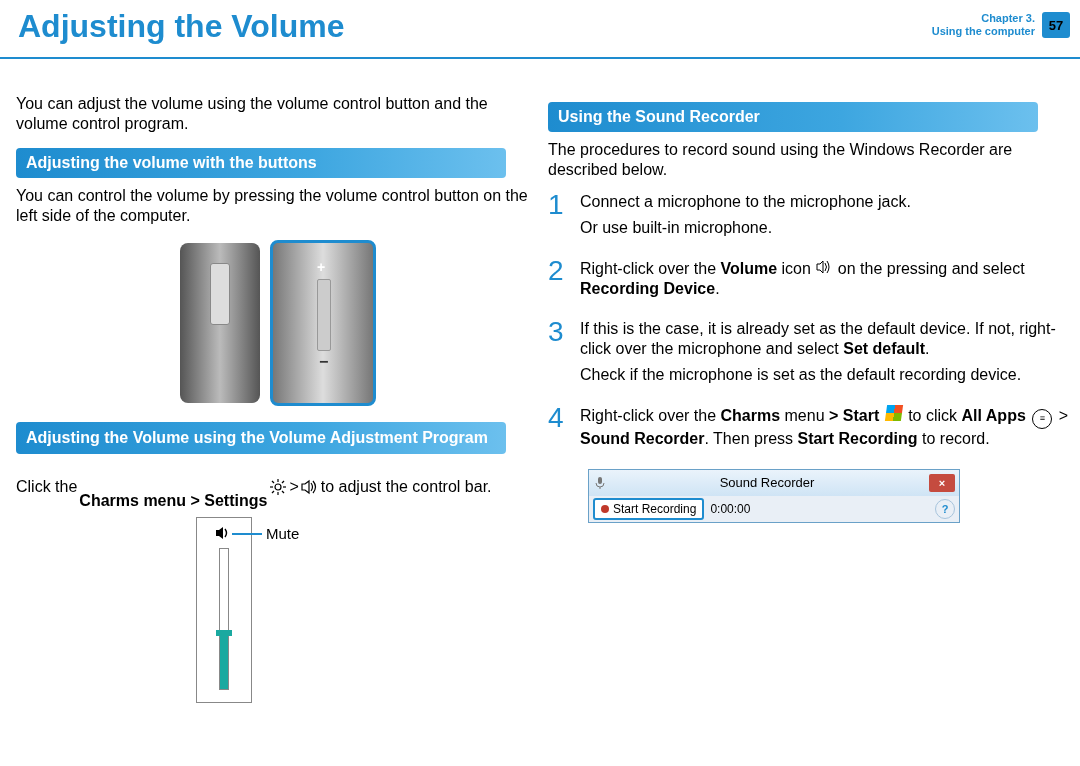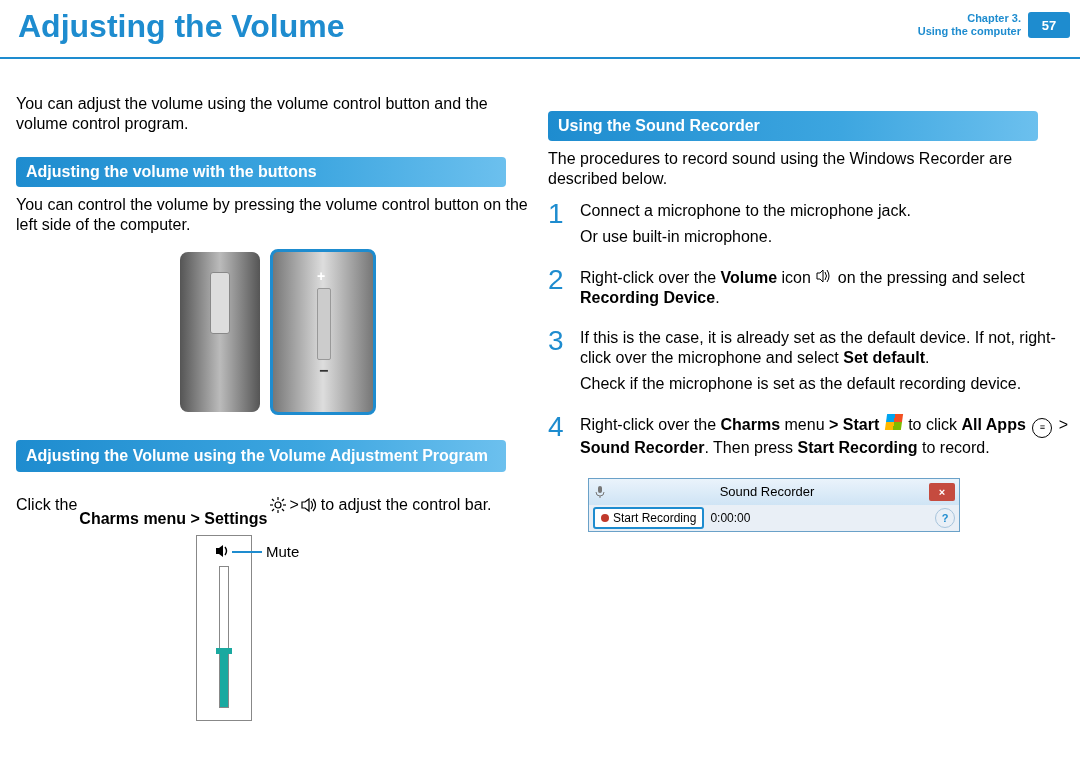--- a/index.html
+++ b/index.html
@@ -33,24 +33,24 @@
   }
   .chaptext {
     font-size: 11px;
     font-weight: bold;
     color: #1e8ccf;
     text-align: right;
     line-height: 13px;
   }
   .pagenum {
     background: #1e8ccf;
-    color: #ffffff;
+    color: #000000;
     font-size: 13px;
     font-weight: bold;
-    width: 42px;
+    width: 28px;
     height: 26px;
     border-radius: 3px;
     display: flex;
     align-items: center;
     justify-content: center;
   }
   .cols {
     display: flex;
     padding: 29px 0 0 16px;
   }
@@ -66,21 +66,21 @@
     line-height: 20px;
     margin: 6px 0 12px 0;
   }
   .section-hdr {
     background: linear-gradient(to right, #1e8ccf 0%, #3da6e0 60%, #6cc0ee 100%);
     color: #fff;
     font-weight: bold;
     font-size: 16px;
     padding: 6px 10px;
     border-radius: 4px;
-    margin: 23px 0 8px 0;
+    margin: 14px 0 8px 0;
     width: 490px;
     box-sizing: border-box;
   }
   .section-hdr.tall { line-height: 20px; }
   .imgbox {
     width: 300px;
     height: 170px;
     margin: 10px auto 8px auto;
     display: flex;
     align-items: center;

